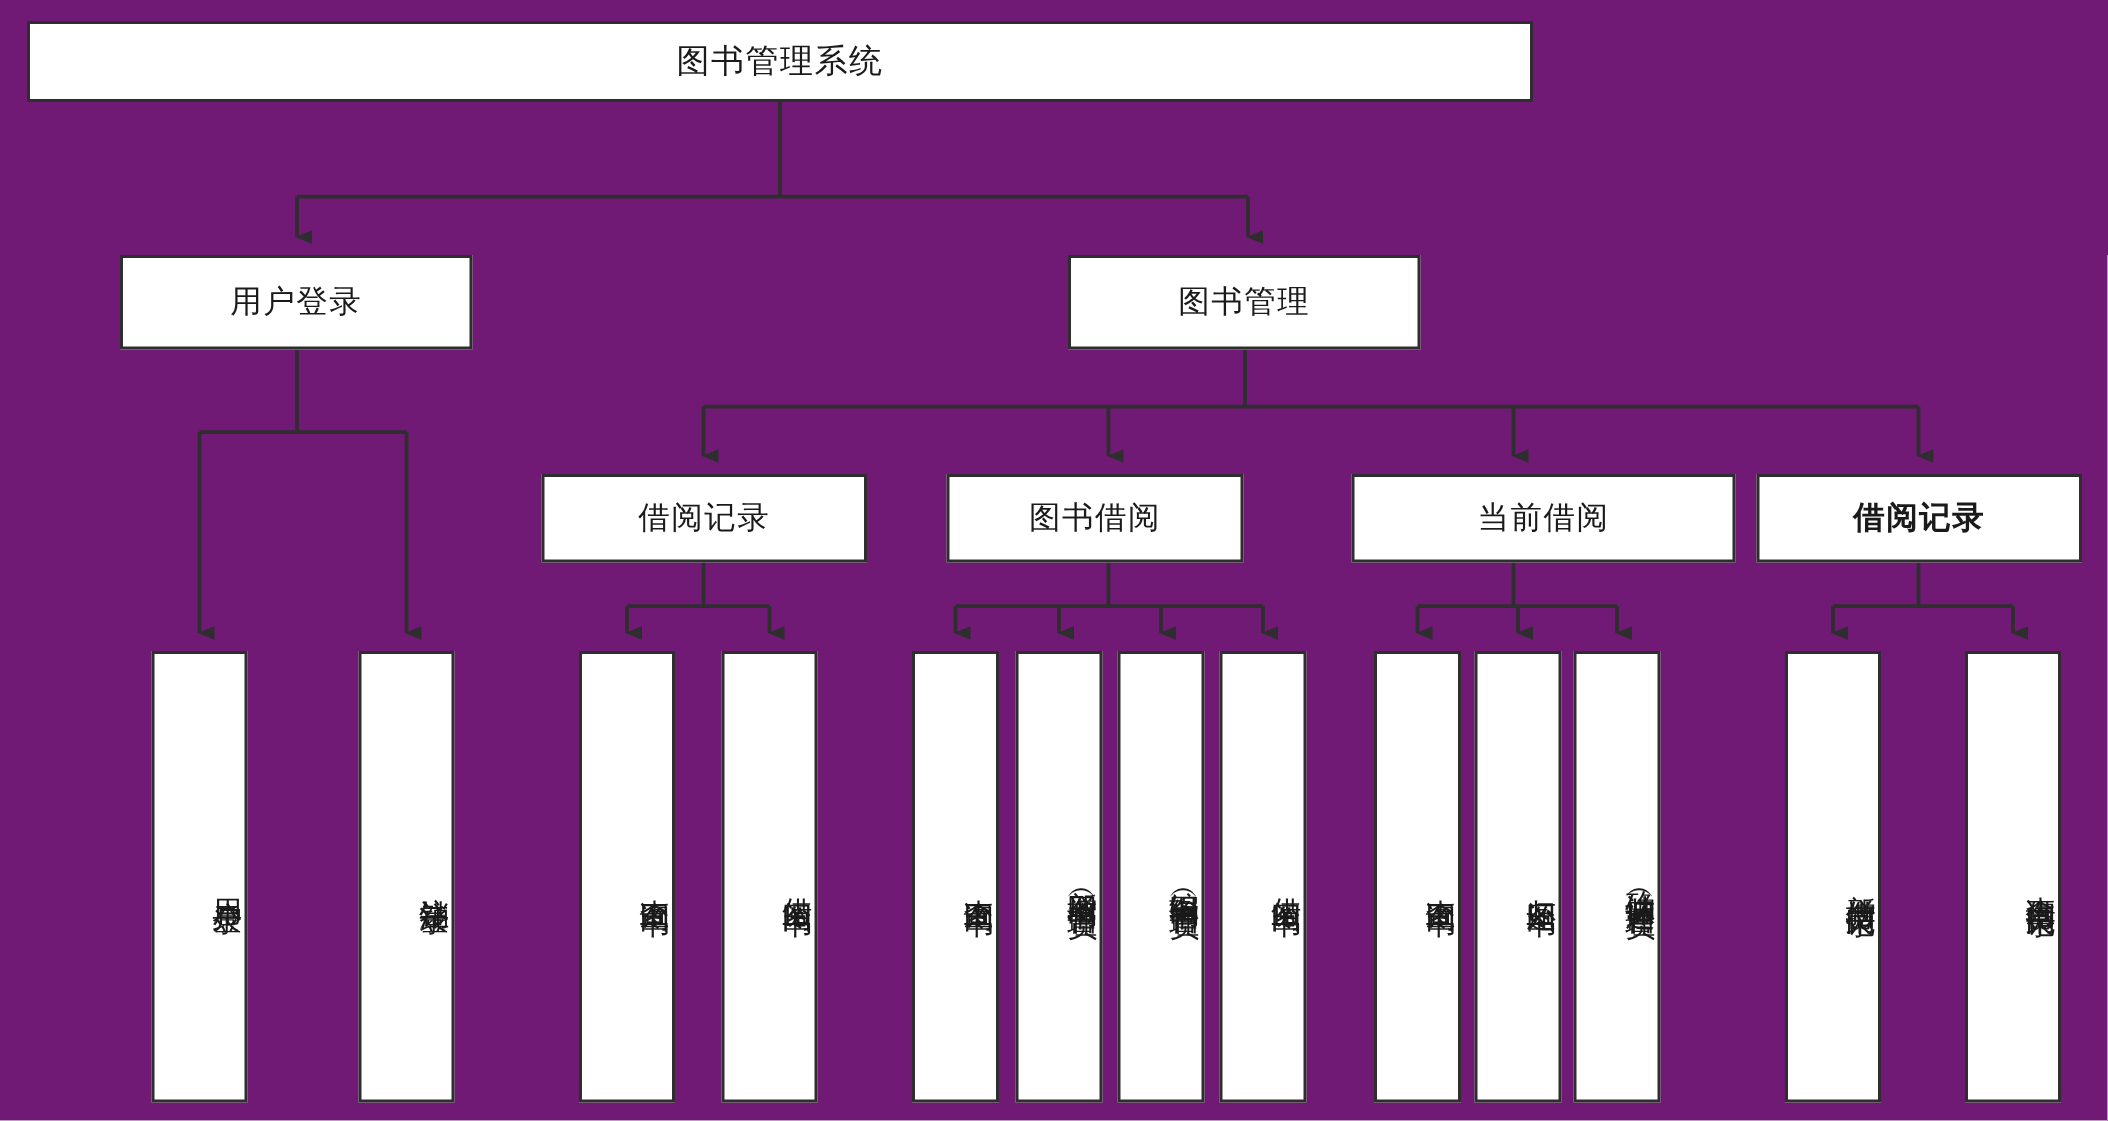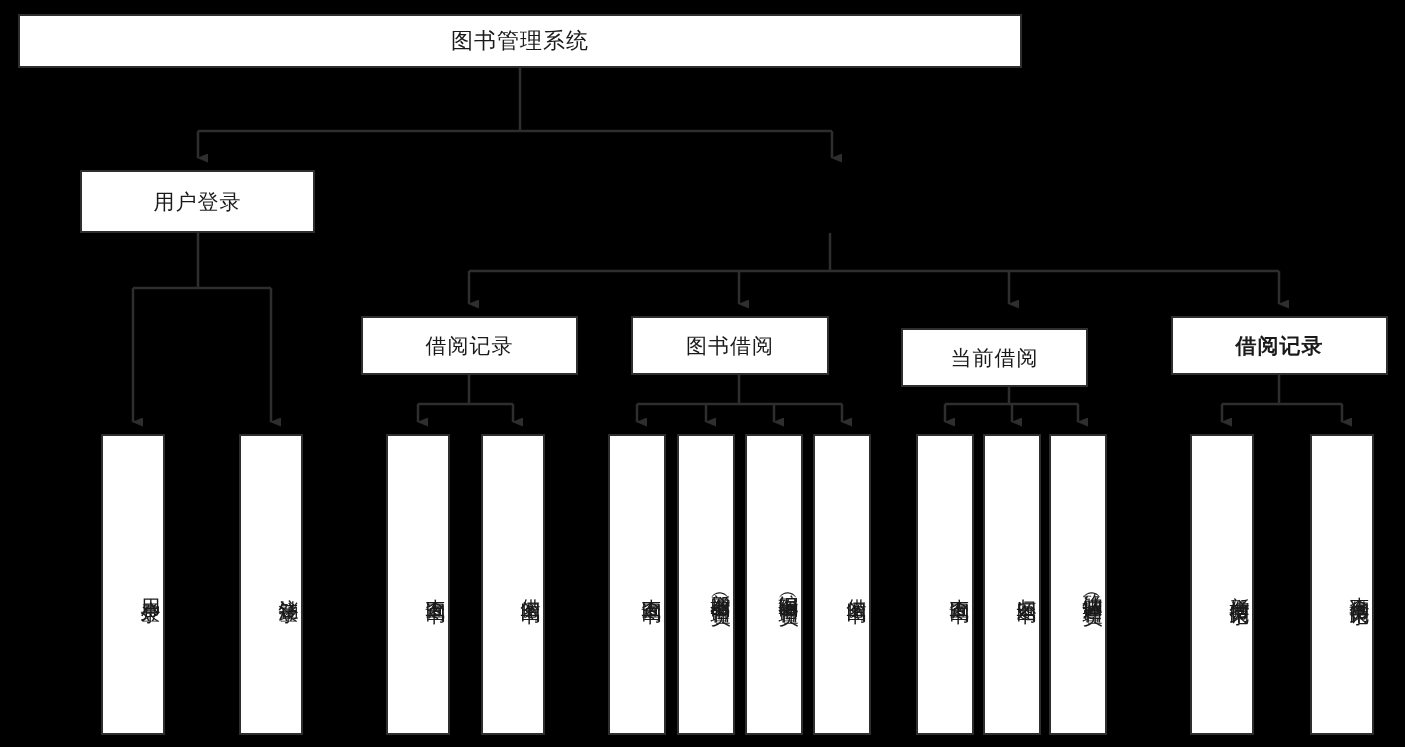--- a/index.html
+++ b/index.html
@@ -8,21 +8,21 @@
     padding: 0;
     background: #ffffff;
   }
   body {
     font-family: "Liberation Sans", "DejaVu Sans", sans-serif;
   }
   #canvas {
     position: relative;
     width: 1405px;
     height: 747px;
-    background: #000000;
+    background: #701a75;
     overflow: hidden;
   }
   #edges {
     position: absolute;
     left: 0;
     top: 0;
     width: 1405px;
     height: 747px;
     pointer-events: none;
   }
@@ -126,28 +126,31 @@
     </g>
   </svg>
 
   <div class="node horiz root" style="left:18px; top:14px; width:1004px; height:54px;">
     <span>图书管理系统</span>
   </div>
 
   <div class="node horiz" style="left:80px; top:170px; width:235px; height:63px;">
     <span>用户登录</span>
   </div>
+  <div class="node horiz" style="left:712px; top:170px; width:235px; height:63px;">
+    <span>图书管理</span>
+  </div>
 
   <div class="node horiz" style="left:361px; top:316px; width:217px; height:59px;">
     <span>借阅记录</span>
   </div>
   <div class="node horiz" style="left:631px; top:316px; width:198px; height:59px;">
     <span>图书借阅</span>
   </div>
-  <div class="node horiz" style="left:901px; top:328px; width:187px; height:59px;">
+  <div class="node horiz" style="left:901px; top:316px; width:256px; height:59px;">
     <span>当前借阅</span>
   </div>
   <div class="node horiz" style="left:1171px; top:316px; width:217px; height:59px;font-weight:bold;">
     <span>借阅记录</span>
   </div>
 
   <div class="node vert" style="left:101px; top:434px; width:64px; height:301px;">
     <span class="vlabel">用户登录</span>
   </div>
   <div class="node vert" style="left:239px; top:434px; width:64px; height:301px;">

